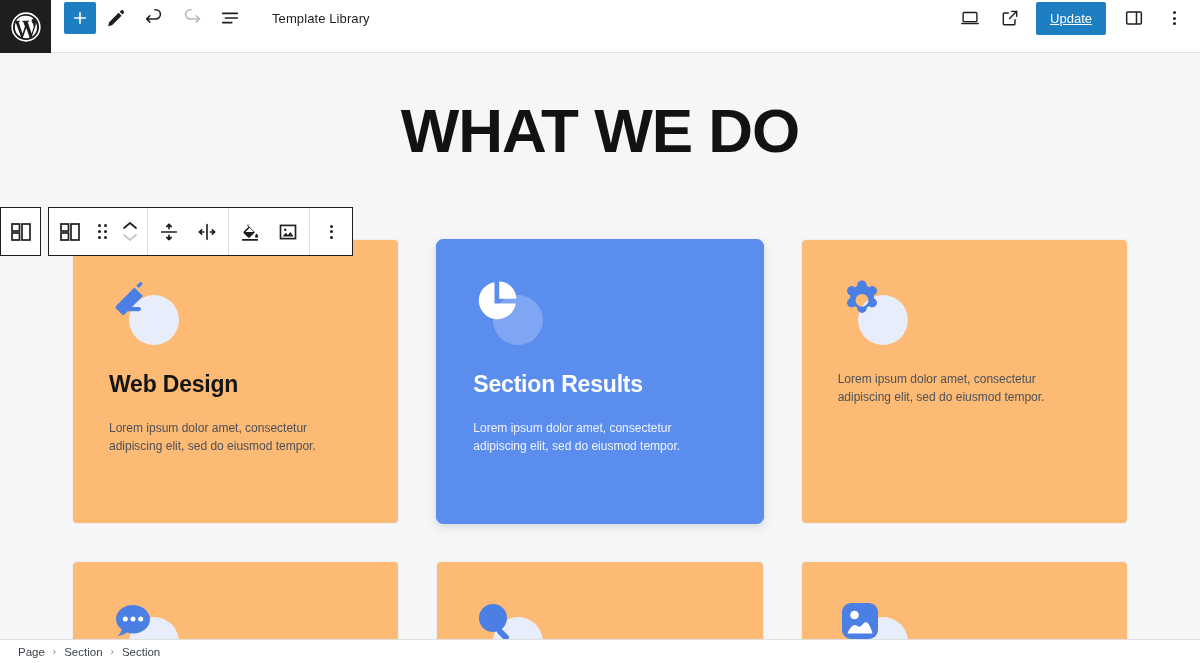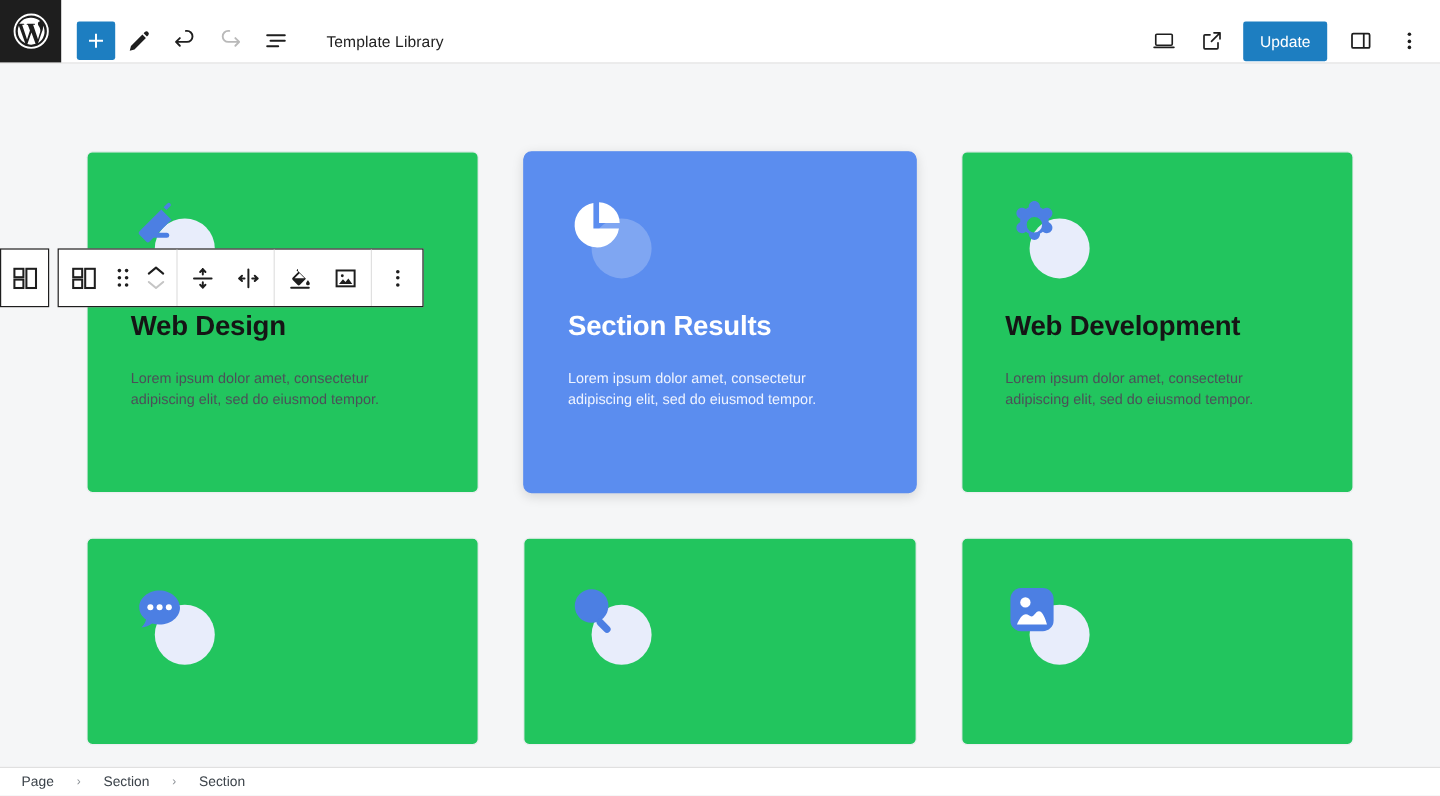--- a/index.html
+++ b/index.html
@@ -9,21 +9,21 @@
     font-family: "Liberation Sans", sans-serif;
     background: #f5f6f7;
   }
 
   
   .editor-bar {
     height: 53px;
     background: #ffffff;
     border-bottom: 1px solid #e0e0e0;
     display: flex;
-    align-items: flex-end;
+    align-items: flex-start;
     position: relative;
     z-index: 40;
   }
   .wp-logo {
     width: 51px; height: 53px;
     background: #1e1e1e;
     display: flex; align-items: center; justify-content: center;
     flex: 0 0 51px;
     cursor: pointer;
   }
@@ -55,20 +55,21 @@
     display: flex; align-items: center; gap: 4px;
     padding-right: 8px;
   }
   .update-btn {
     background: #1d7ec1; color: #fff;
     border: none; border-radius: 2px;
     height: 33px; padding: 0 14px;
     font-size: 13px; font-family: "Liberation Sans", sans-serif;
     cursor: pointer;
     margin: 0 6px 0 4px;
+    text-decoration: underline;
   }
   .kebab {
     display: flex; flex-direction: column; gap: 2.5px;
     align-items: center; justify-content: center;
   }
   .kebab i { width: 3px; height: 3px; border-radius: 50%; background: #1e1e1e; display:block; }
 
   
   .canvas {
     position: relative;
@@ -139,21 +140,21 @@
   
   .grid {
     margin: 0 auto;
     width: 1056px;
     display: grid;
     grid-template-columns: repeat(3, 1fr);
     gap: 37px;
     padding-top: 10px;
   }
   .card {
-    background: #22c55e;
+    background: #fdba74;
     border: 1px solid #eceef0;
     border-radius: 5px;
     padding: 37px 36px 40px 36px;
     min-height: 285px;
     position: relative;
   }
   .card.featured {
     background: #5b8def;
     border-color: #5b8def;
     border-radius: 7px;
@@ -206,21 +207,21 @@
 
   
   .breadcrumb-bar {
     position: absolute;
     bottom: 0; left: 0; right: 0;
     height: 24px;
     background: #ffffff;
     border-top: 1px solid #e0e0e0;
     display: flex; align-items: center;
     padding-left: 18px;
-    gap: 19px;
+    gap: 8px;
     z-index: 35;
   }
   .crumb {
     font-size: 11.5px;
     color: #3c434a;
     cursor: pointer;
   }
   .crumb-sep { font-size: 10px; color: #8a8f94; }
 </style>
 </head>
@@ -288,20 +289,21 @@
           <i></i>
           <i></i>
           <i></i>
         </span>
     </button>
   </div>
 </div>
 
 <div class="canvas">
 
+  <h1 class="hero-title">WHAT WE DO</h1>
 
   <div class="block-toolbar">
 
     <div class="parent-selector" title="Select parent block">
       <svg width="24" height="24" viewBox="0 0 24 24">
         <rect x="3" y="4" width="7.5" height="7" fill="none" stroke="#1e1e1e" stroke-width="1.7"></rect>
         <rect x="3" y="13" width="7.5" height="7" fill="none" stroke="#1e1e1e" stroke-width="1.7"></rect>
         <rect x="13" y="4" width="8" height="16" fill="none" stroke="#1e1e1e" stroke-width="1.7"></rect>
       </svg>
     </div>
@@ -413,21 +415,20 @@
       <p>Lorem ipsum dolor amet, consectetur adipiscing elit, sed do eiusmod tempor.</p>
     </div>
 
     <div class="card">
       <div class="icon-wrap">
         <span class="icon-blob"></span>
         <svg class="icon-glyph" viewBox="0 0 48 48">
           <path fill="currentColor" d="M24 3.5c-2.6 0-4.7 2.1-4.7 4.7v.6a16 16 0 0 0-2.4 1.4l-.5-.3a4.7 4.7 0 1 0-4.7 8.1l.5.3a16 16 0 0 0 0 2.8l-.5.3a4.7 4.7 0 1 0 4.7 8.1l.5-.3a16 16 0 0 0 2.4 1.4v.6a4.7 4.7 0 1 0 9.4 0v-.6c.85-.38 1.65-.85 2.4-1.4l.5.3a4.7 4.7 0 1 0 4.7-8.1l-.5-.3a16 16 0 0 0 0-2.8l.5-.3a4.7 4.7 0 1 0-4.7-8.1l-.5.3a16 16 0 0 0-2.4-1.4v-.6c0-2.6-2.1-4.7-4.7-4.7zm0 13.4a6.4 6.4 0 1 1 0 12.8 6.4 6.4 0 0 1 0-12.8z"></path>
         </svg>
       </div>
-      <h3>Web Development</h3>
       <p>Lorem ipsum dolor amet, consectetur adipiscing elit, sed do eiusmod tempor.</p>
     </div>
   </div>
 
   <div class="grid row2">
 
     <div class="card">
       <div class="icon-wrap">
         <span class="icon-blob"></span>
         <svg class="icon-glyph" viewBox="0 0 48 48">

